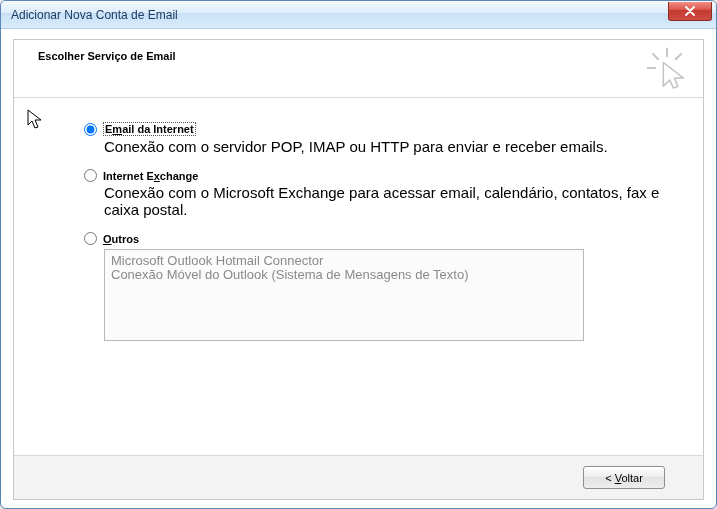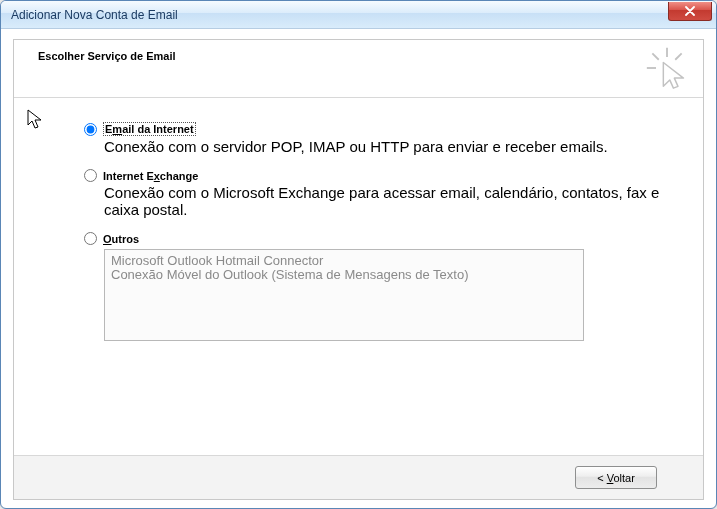--- a/index.html
+++ b/index.html
@@ -130,21 +130,21 @@
   }
   .listbox .item { line-height: 14px; }
   .button-row {
     height: 44px;
     border-top: 1px solid #d8d8d8;
     background: #f3f3f3;
     display: flex;
     align-items: center;
     justify-content: flex-end;
     padding: 0 12px;
-    gap: 24px;
+    gap: 16px;
   }
   .button-row-inner {
     display: flex;
     gap: 6px;
   }
   button.wiz {
     min-width: 82px;
     height: 23px;
     font-family: inherit;
     font-size: 11px;

